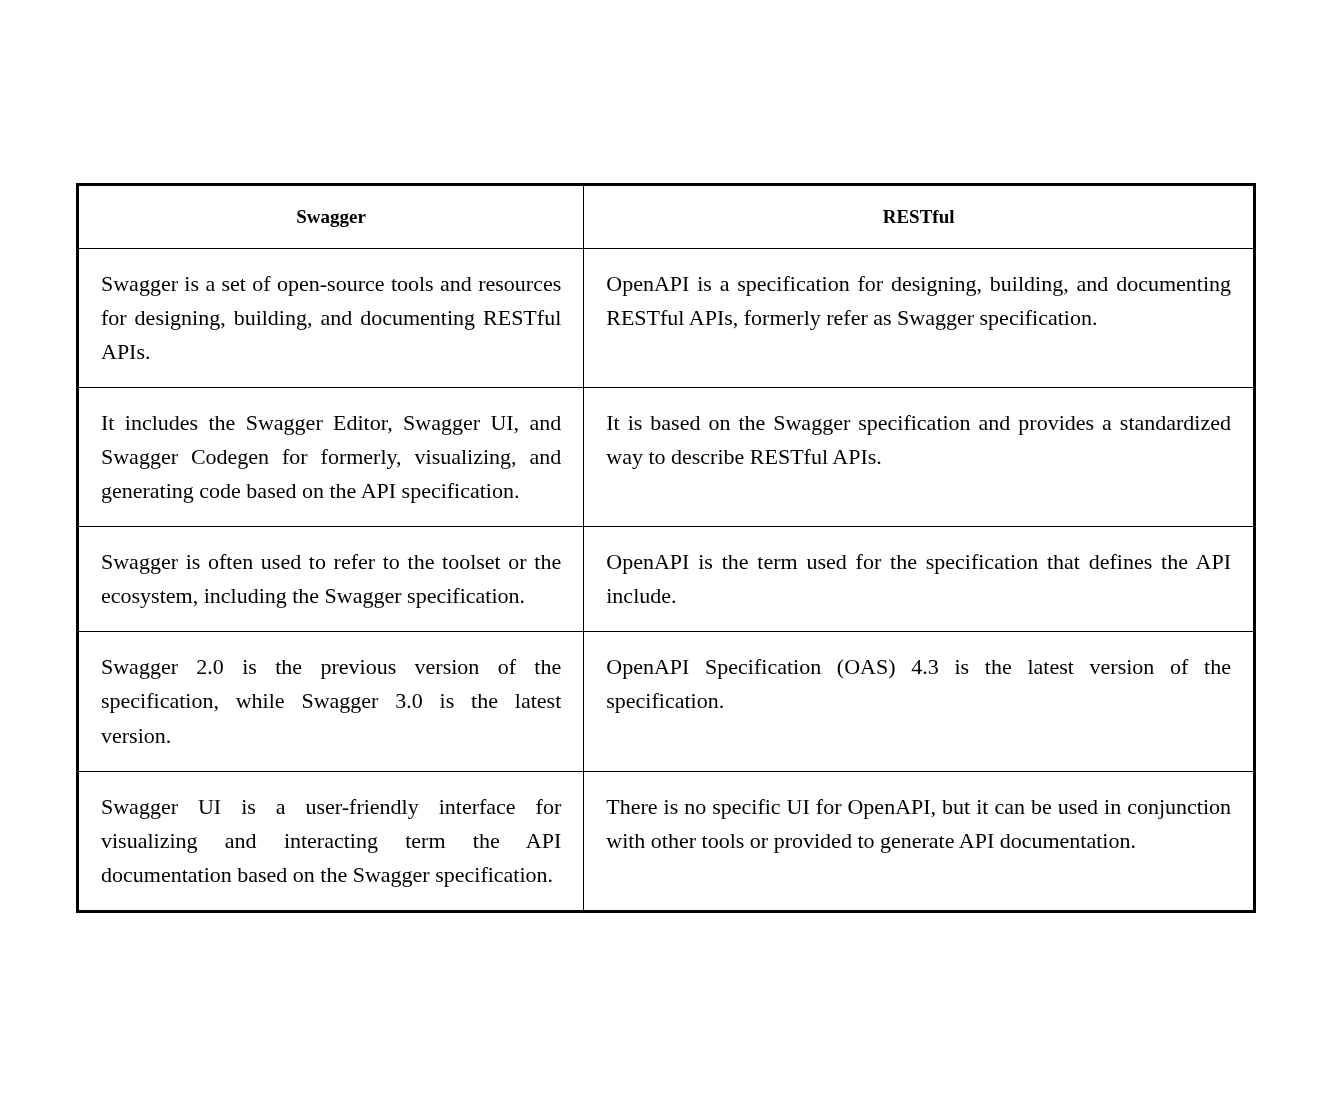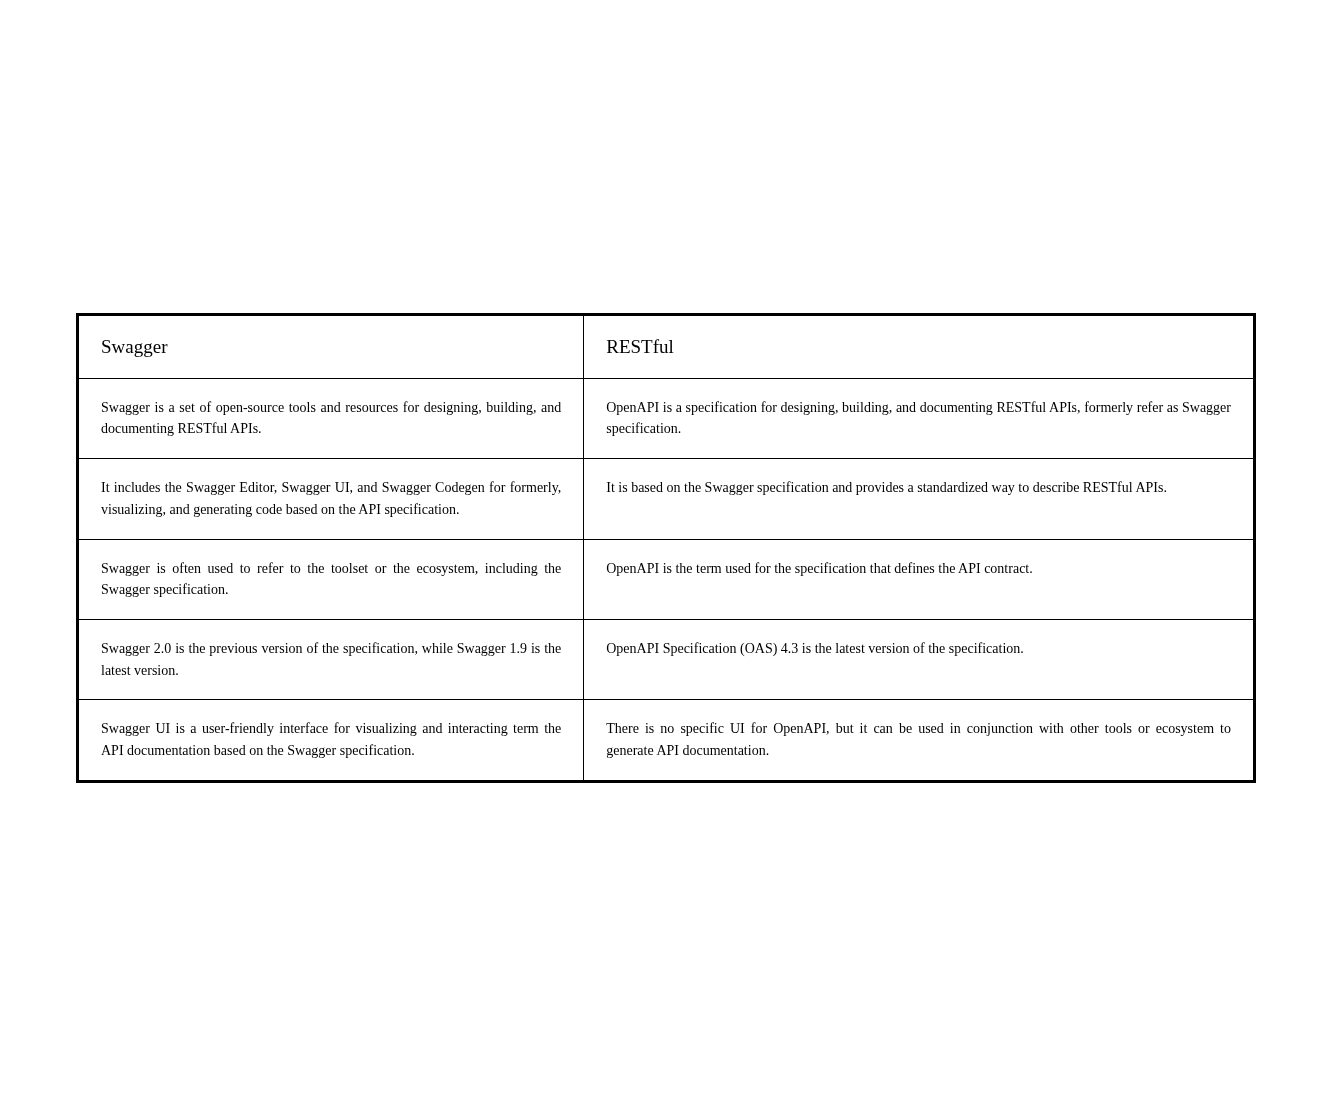--- a/index.html
+++ b/index.html
@@ -26,28 +26,28 @@
     table {
       width: 100%;
       border-collapse: collapse;
       table-layout: fixed;
     }
 
     th, td {
       border: 1.5px solid #000000;
       padding: 18px 22px;
       vertical-align: top;
-      font-size: 14px;
+      font-size: 22px;
       line-height: 1.55;
       text-align: justify;
     }
 
     th {
-      text-align: left;
-      font-weight: normal;
+      text-align: center;
+      font-weight: bold;
       font-size: 19px;
       padding: 16px 22px;
     }
 
     col.col1 {
       width: 43%;
     }
 
     col.col2 {
       width: 57%;
@@ -72,25 +72,25 @@
     <tr>
           <td>Swagger is a set of open-source tools and resources for designing, building, and documenting RESTful APIs.</td>
           <td>OpenAPI is a specification for designing, building, and documenting RESTful APIs, formerly refer as Swagger specification.</td>
         </tr>
         <tr>
           <td>It includes the Swagger Editor, Swagger UI, and Swagger Codegen for formerly, visualizing, and generating code based on the API specification.</td>
           <td>It is based on the Swagger specification and provides a standardized way to describe RESTful APIs.</td>
         </tr>
         <tr>
           <td>Swagger is often used to refer to the toolset or the ecosystem, including the Swagger specification.</td>
-          <td>OpenAPI is the term used for the specification that defines the API contract.</td>
+          <td>OpenAPI is the term used for the specification that defines the API include.</td>
         </tr>
         <tr>
-          <td>Swagger 2.0 is the previous version of the specification, while Swagger 1.9 is the latest version.</td>
+          <td>Swagger 2.0 is the previous version of the specification, while Swagger 3.0 is the latest version.</td>
           <td>OpenAPI Specification (OAS) 4.3 is the latest version of the specification.</td>
         </tr>
         <tr>
           <td>Swagger UI is a user-friendly interface for visualizing and interacting term the API documentation based on the Swagger specification.</td>
-          <td>There is no specific UI for OpenAPI, but it can be used in conjunction with other tools or ecosystem to generate API documentation.</td>
+          <td>There is no specific UI for OpenAPI, but it can be used in conjunction with other tools or provided to generate API documentation.</td>
         </tr>
       </tbody>
   </table>
 </div>
 
 </body></html>

